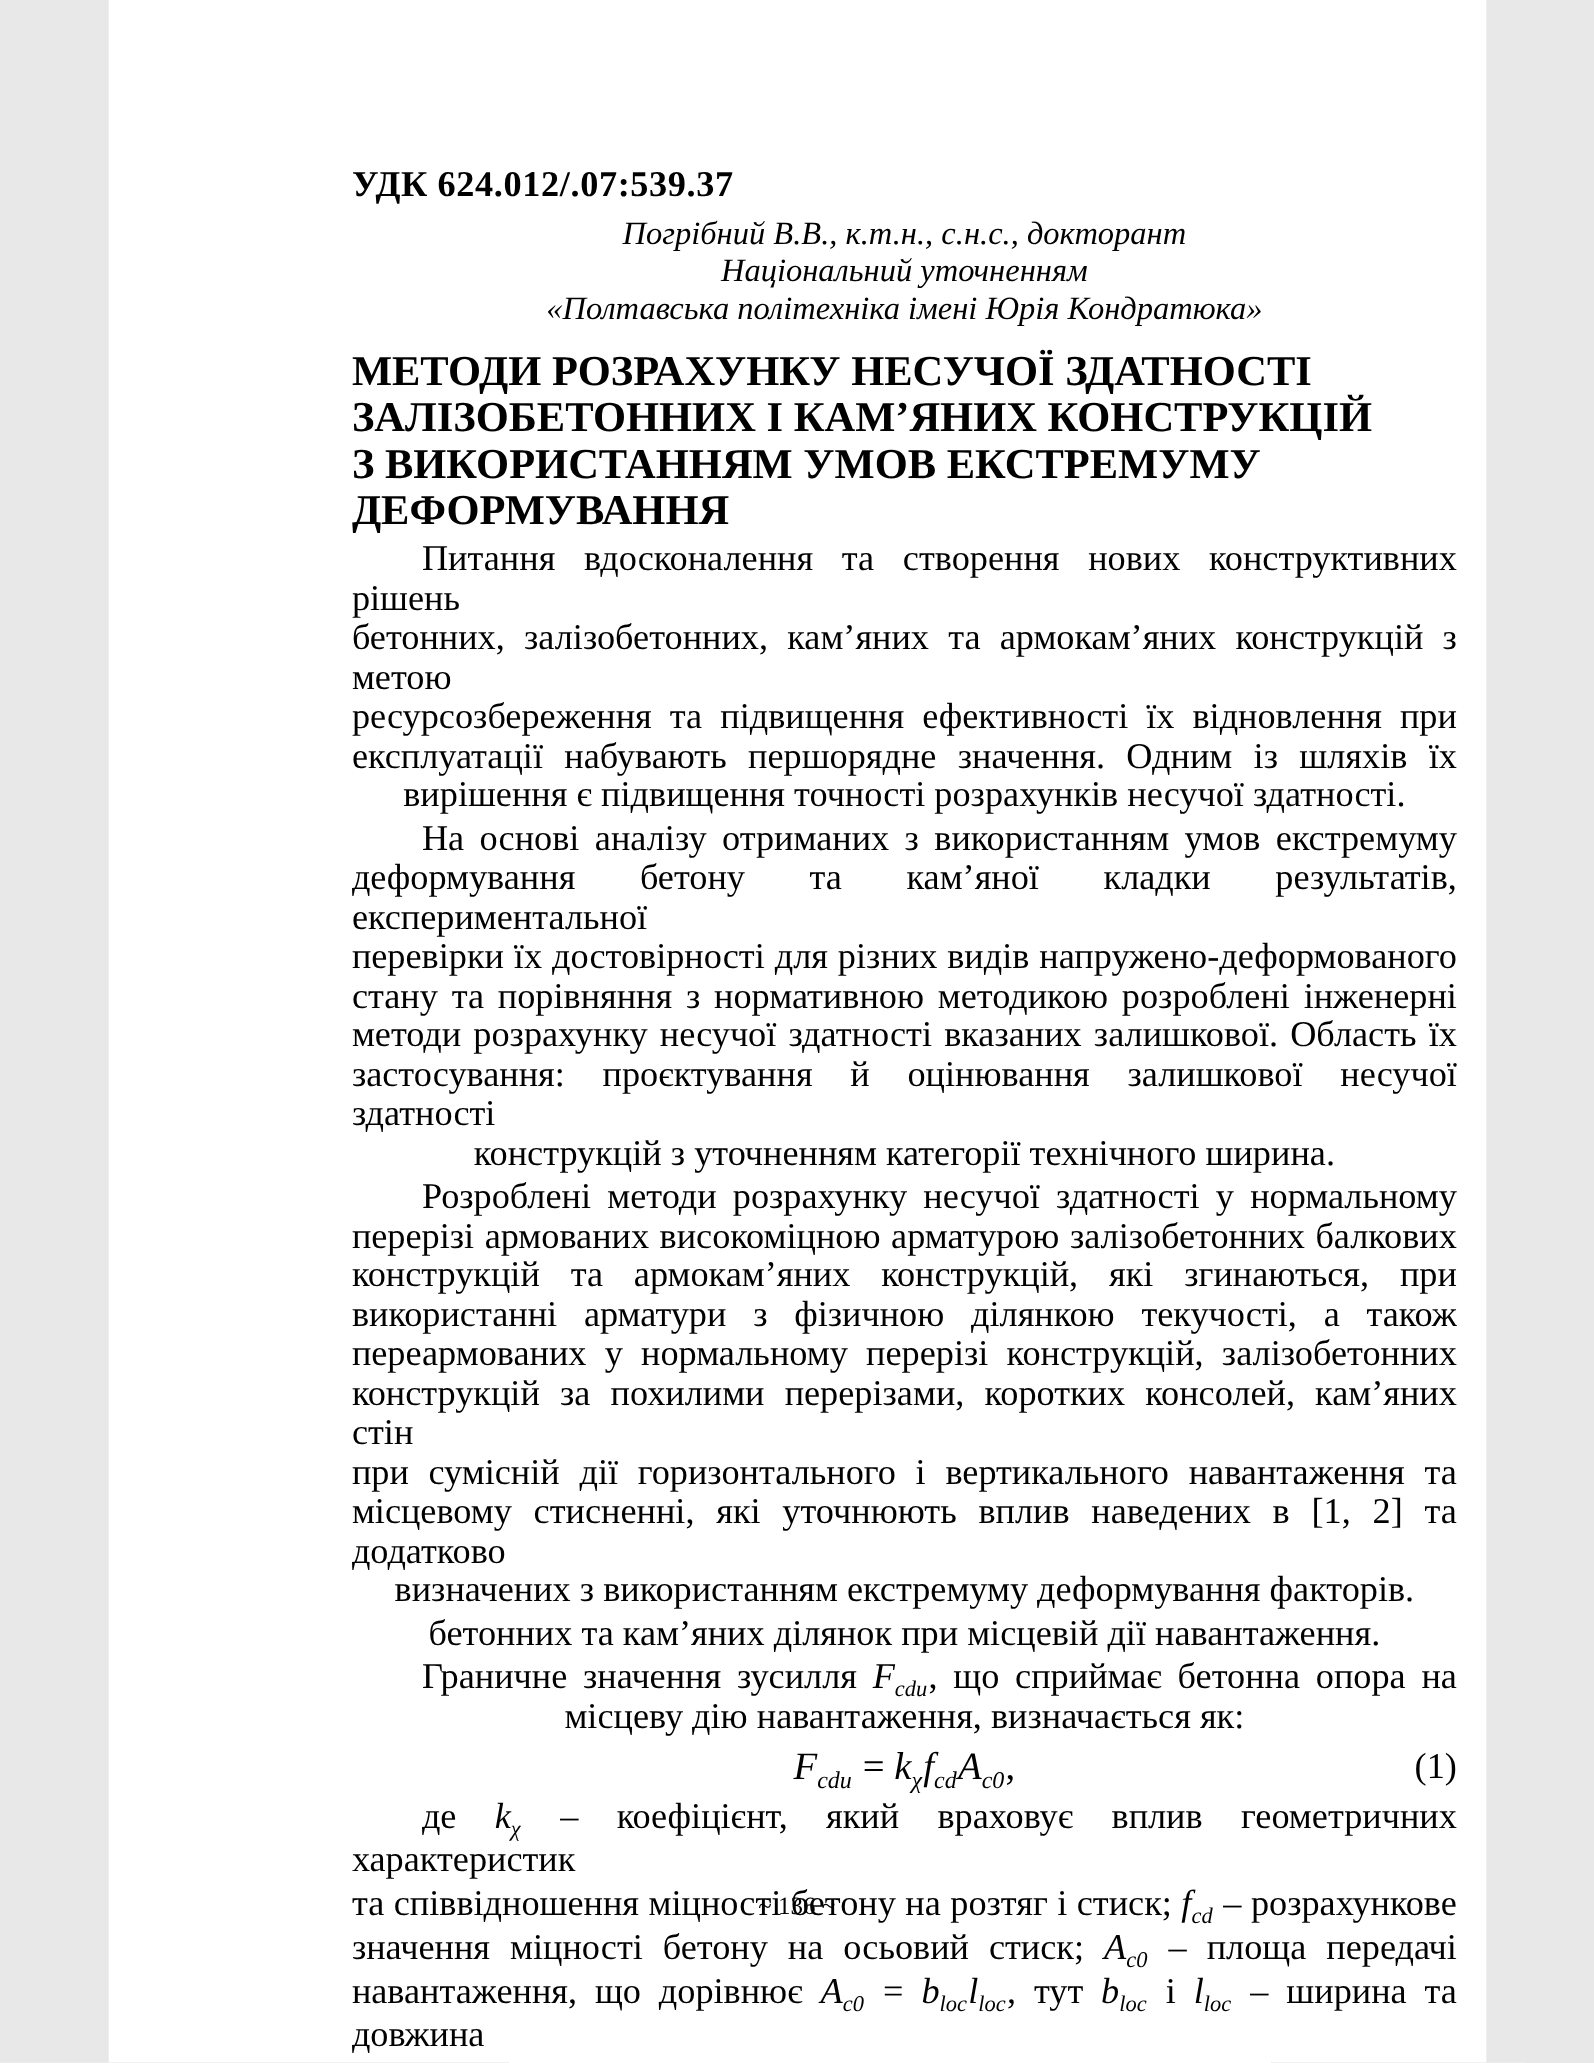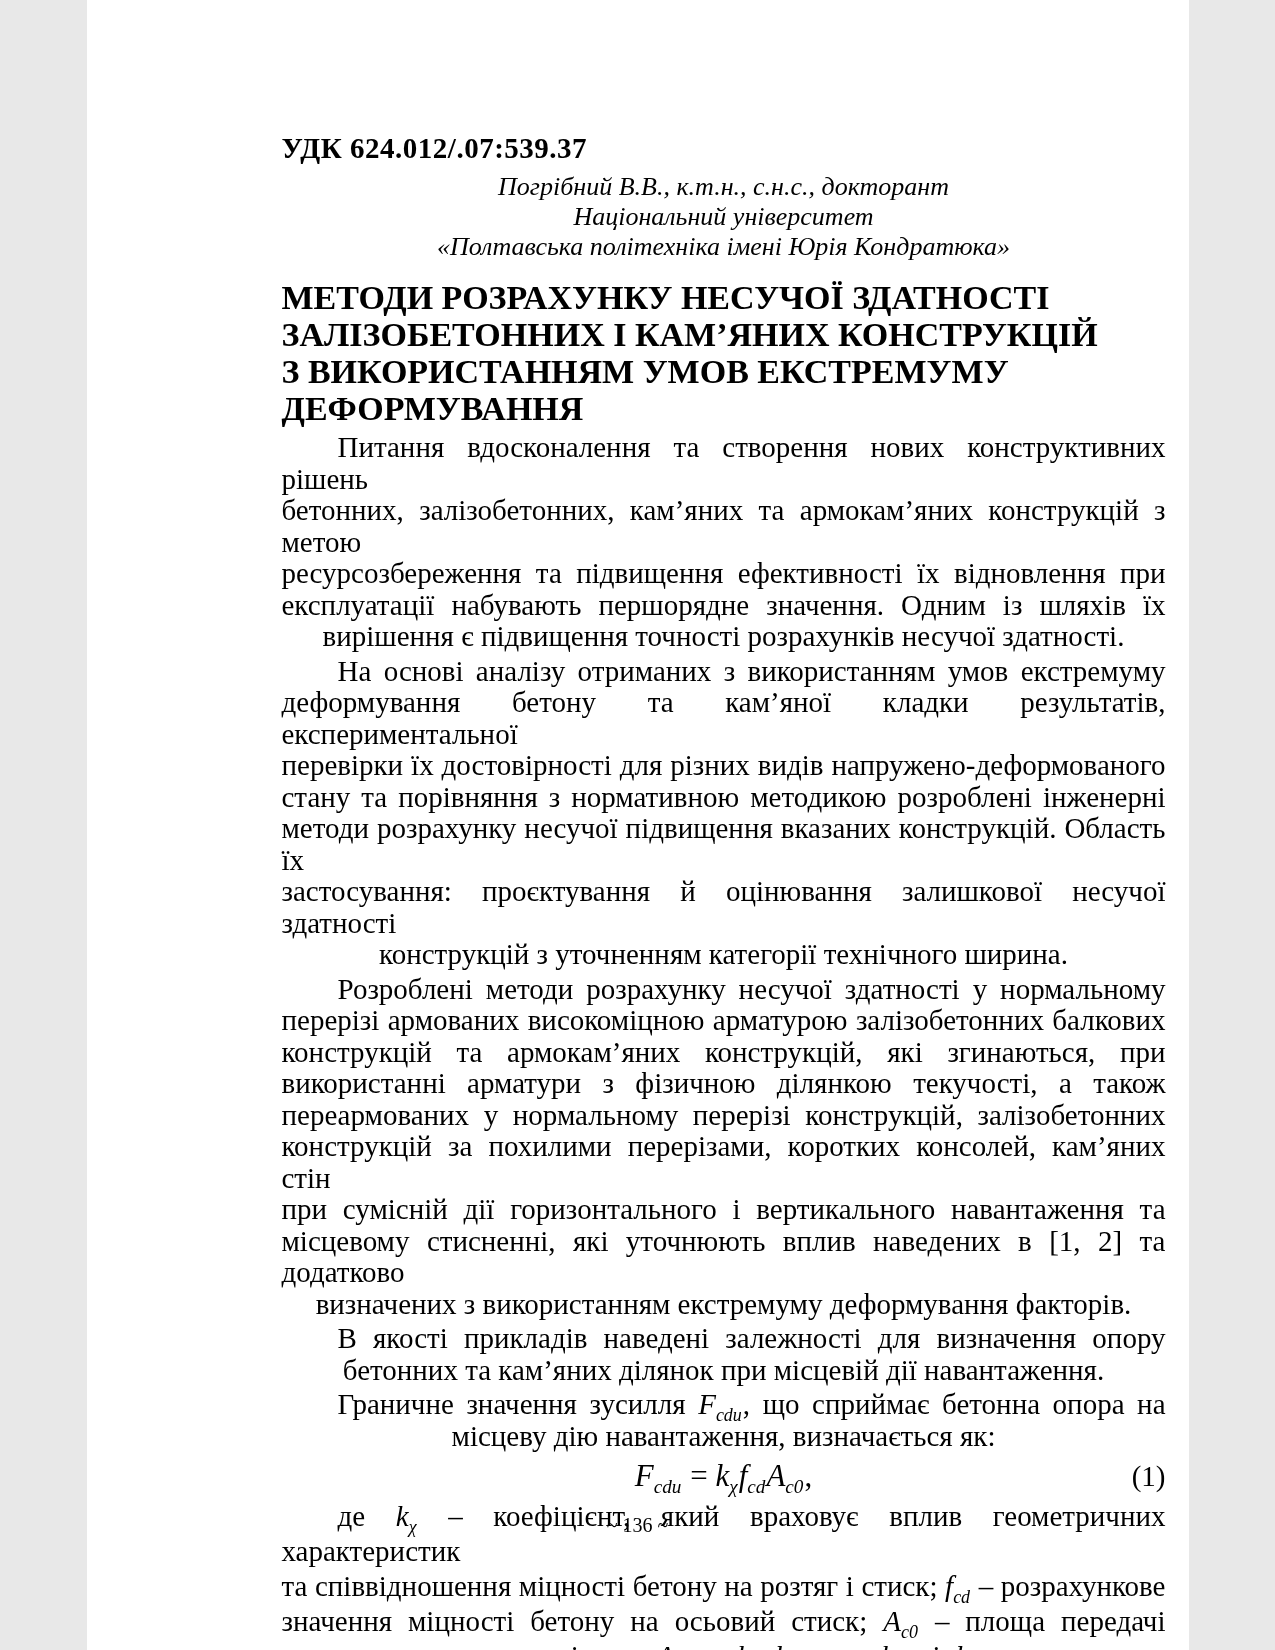--- a/index.html
+++ b/index.html
@@ -31,21 +31,21 @@
   .footer { position:absolute; left:0; top:1514px; width:100%; text-align:center; font-size:20px; }
 </style>
 </head>
 <body>
 
 <div class="page">
   <div class="content">
     <div class="udc">УДК 624.012/.07:539.37</div>
     <div class="authors">
         <div>Погрібний В.В., к.т.н., с.н.с., докторант</div>
-        <div>Національний університет</div>
+        <div>Національний уточненням</div>
         <div>«Полтавська політехніка імені Юрія Кондратюка»</div>
       </div>
     <div class="title">
         <div>МЕТОДИ РОЗРАХУНКУ НЕСУЧОЇ ЗДАТНОСТІ</div>
         <div>ЗАЛІЗОБЕТОННИХ І КАМ’ЯНИХ КОНСТРУКЦІЙ</div>
         <div>З ВИКОРИСТАННЯМ УМОВ ЕКСТРЕМУМУ</div>
         <div>ДЕФОРМУВАННЯ</div>
       </div>
     <div class="body">
         <div class="para">
@@ -53,37 +53,36 @@
           <div class="line fill">бетонних, залізобетонних, кам’яних та армокам’яних конструкцій з метою</div>
           <div class="line fill">ресурсозбереження та підвищення ефективності їх відновлення при</div>
           <div class="line fill">експлуатації набувають першорядне значення. Одним із шляхів їх</div>
           <div class="line">вирішення є підвищення точності розрахунків несучої здатності.</div>
         </div>
         <div class="para">
           <div class="line first fill">На основі аналізу отриманих з використанням умов екстремуму</div>
           <div class="line fill">деформування бетону та кам’яної кладки результатів, експериментальної</div>
           <div class="line fill">перевірки їх достовірності для різних видів напружено-деформованого</div>
           <div class="line fill">стану та порівняння з нормативною методикою розроблені інженерні</div>
-          <div class="line fill">методи розрахунку несучої підвищення вказаних конструкцій. Область їх</div>
+          <div class="line fill">методи розрахунку несучої здатності вказаних залишкової. Область їх</div>
           <div class="line fill">застосування: проєктування й оцінювання залишкової несучої здатності</div>
           <div class="line">конструкцій з уточненням категорії технічного ширина.</div>
         </div>
         <div class="para">
           <div class="line first fill">Розроблені методи розрахунку несучої здатності у нормальному</div>
           <div class="line fill">перерізі армованих високоміцною арматурою залізобетонних балкових</div>
           <div class="line fill">конструкцій та армокам’яних конструкцій, які згинаються, при</div>
           <div class="line fill">використанні арматури з фізичною ділянкою текучості, а також</div>
           <div class="line fill">переармованих у нормальному перерізі конструкцій, залізобетонних</div>
           <div class="line fill">конструкцій за похилими перерізами, коротких консолей, кам’яних стін</div>
           <div class="line fill">при сумісній дії горизонтального і вертикального навантаження та</div>
           <div class="line fill">місцевому стисненні, які уточнюють вплив наведених в [1, 2] та додатково</div>
           <div class="line">визначених з використанням екстремуму деформування факторів.</div>
         </div>
         <div class="para">
-          <div class="line first fill">В якості прикладів наведені залежності для визначення опору</div>
           <div class="line">бетонних та кам’яних ділянок при місцевій дії навантаження.</div>
         </div>
         <div class="para">
           <div class="line first fill">Граничне значення зусилля <i class="mv">F<sub>cdu</sub></i>, що сприймає бетонна опора на</div>
           <div class="line">місцеву дію навантаження, визначається як:</div>
         </div>
         <div class="equation"><span class="formula"><i class="mv">F<sub>cdu</sub></i> = <i class="mv">k<sub>χ</sub></i><i class="mv">f<sub>cd</sub></i><i class="mv">A<sub>c0</sub></i>,</span><span class="eq-num">(1)</span></div>
         <div class="para wide">
           <div class="line first fill">де <i class="mv">k<sub>χ</sub></i> – коефіцієнт, який враховує вплив геометричних характеристик</div>
           <div class="line fill">та співвідношення міцності бетону на розтяг і стиск; <i class="mv">f<sub>cd</sub></i> – розрахункове</div>

